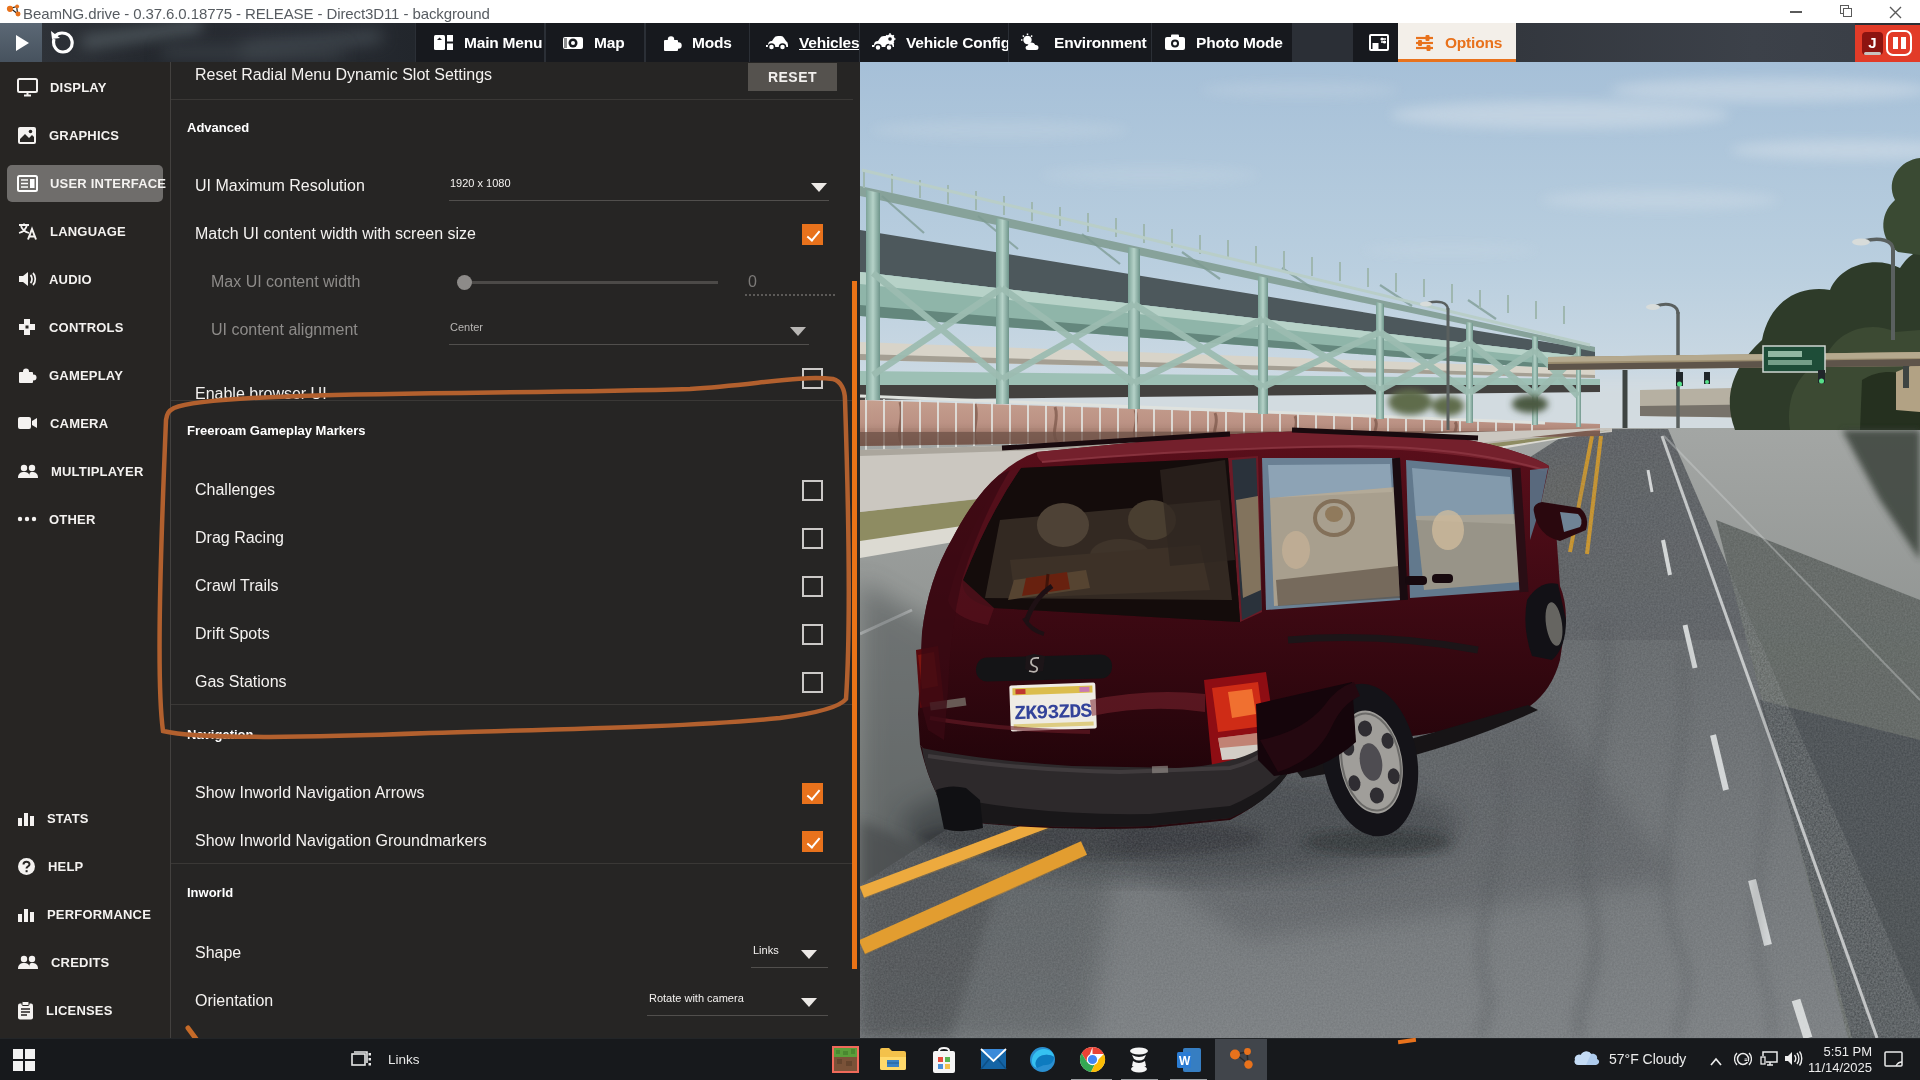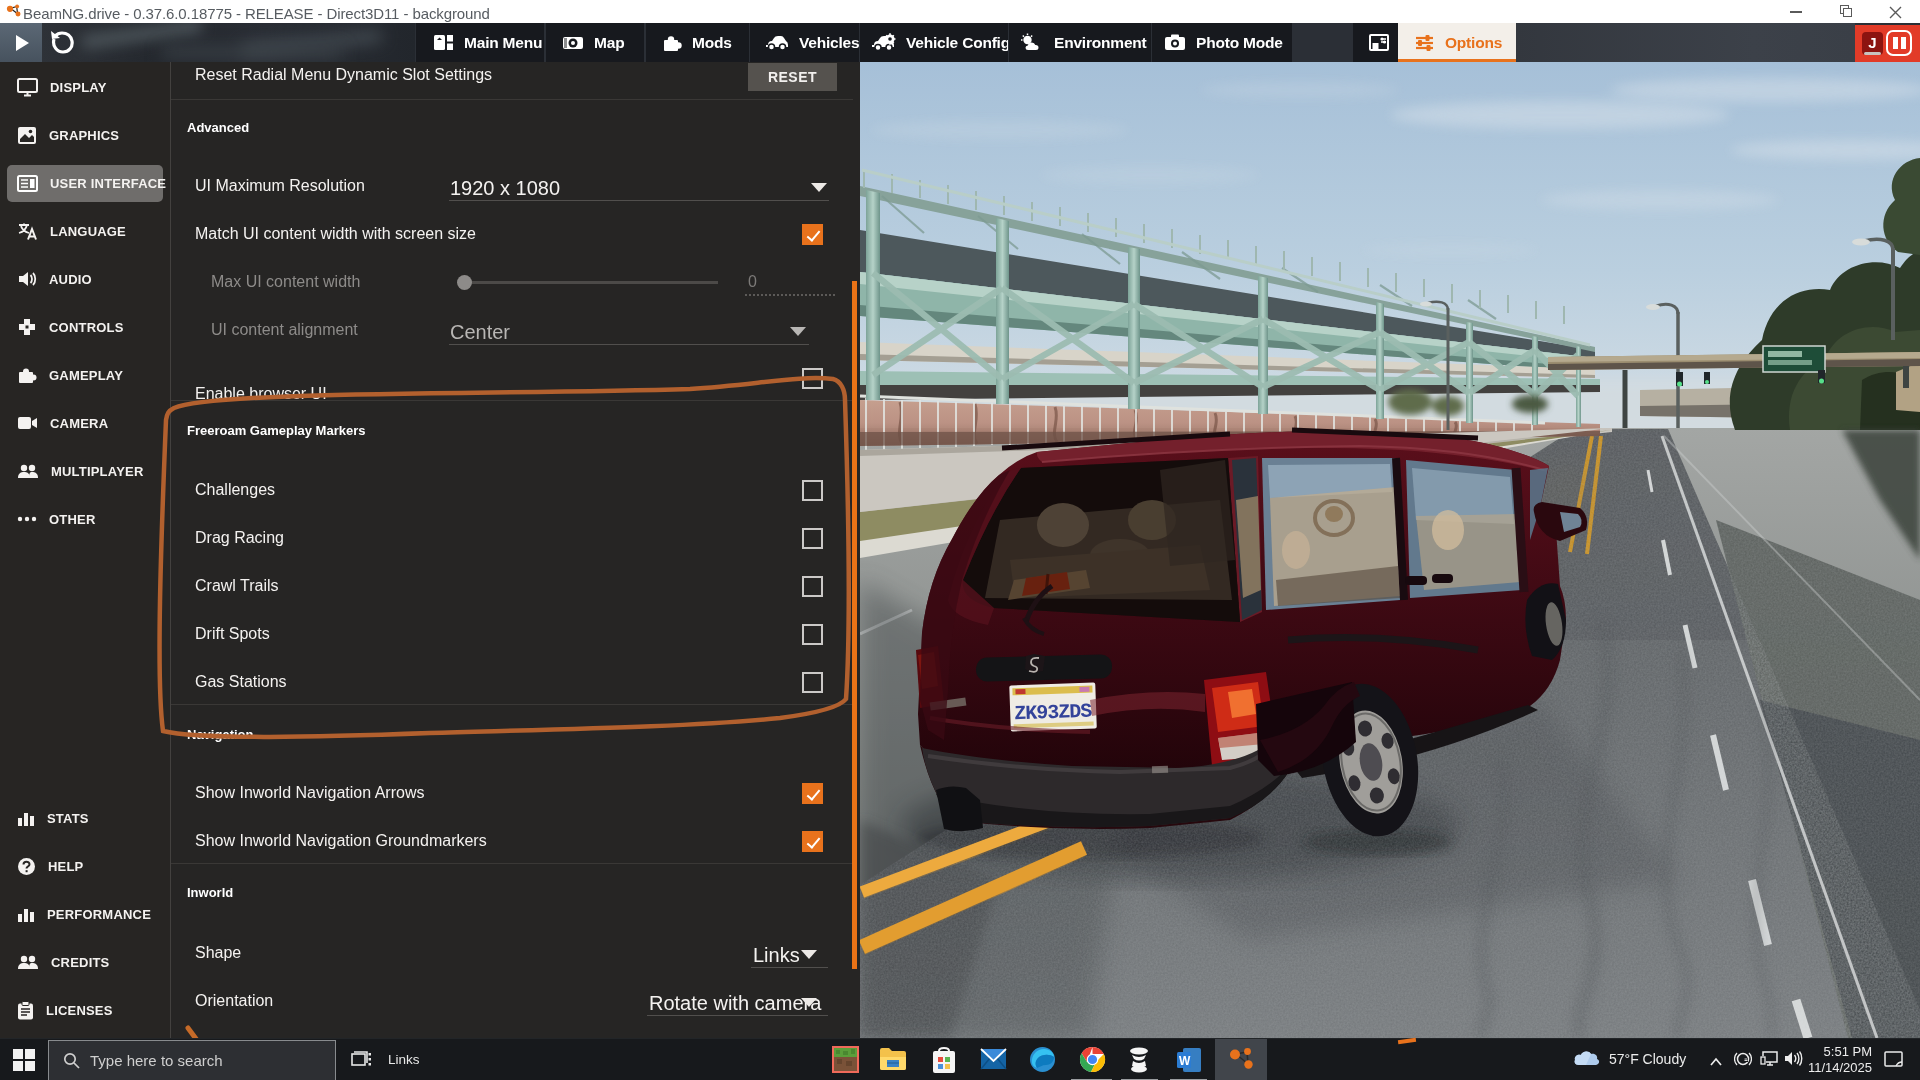--- a/index.html
+++ b/index.html
@@ -16,21 +16,21 @@
 #panelborder { left:170px; top:62px; width:1px; height:976px; background:#43413f; }
 .sideitem { position:absolute; left:0px; width:175px; height:40px; display:flex; align-items:center; color:#f4f2f0; font-size:13px; font-weight:700; letter-spacing:0.2px; white-space:nowrap; }
 .sideitem svg { margin-left:17px; margin-right:12px; flex:none; }
 .row-label { position:absolute; left:24px; color:#f4f2f0; font-size:16px; white-space:nowrap; }
 .row-label.dim { color:#8d8b89; left:40px; }
 .sechead { position:absolute; left:16px; color:#ffffff; font-size:13px; font-weight:700; }
 .divline { position:absolute; left:0px; width:682px; height:1px; background:#3a3836; }
 .cbox { position:absolute; left:631px; width:21px; height:21px; border:2.5px solid #cbc9c7; background:transparent; }
 .cbox.on { background:#e8721c; border-color:#e8721c; }
 .cbox.on:after { content:""; position:absolute; left:5.5px; top:1.5px; width:5px; height:11px; border:solid #fff; border-width:0 2.5px 2.5px 0; transform:rotate(40deg); }
-.ddval { position:absolute; color:#f4f2f0; font-size:20px; white-space:nowrap; }
+.ddval { position:absolute; color:#f4f2f0; font-size:11px; white-space:nowrap; }
 .ddline { position:absolute; height:1px; background:#514f4d; }
 .ddarrow { position:absolute; width:0; height:0; border-left:8.5px solid transparent; border-right:8.5px solid transparent; border-top:9.5px solid #ece9e6; }
 #taskbar { left:0; top:1038px; width:1920px; height:42px; background:#17191c; border-top:1px solid #222528; }
 #searchbox { left:48px; top:1039px; width:288px; height:41px; background:#2d2f33; border:1px solid #888b8e; color:#cfcfcf; font-size:15px; display:flex; align-items:center; }
 #clock { right:48px; top:5px; width:98px; color:#ececec; font-size:13px; text-align:right; line-height:16px; }
 </style>
 </head>
 <body>
 <div id="stage">
 
@@ -531,21 +531,21 @@
     <div class="tab" style="left:646px;width:103px;padding-left:15px;">
       <span class="ticon">
           <svg width="21" height="21" viewBox="0 0 21 21">
             <g fill="#fff">
               <rect x="3" y="8" width="14" height="11" rx="1"></rect>
               <circle cx="10" cy="7.5" r="3.2"></circle>
               <circle cx="17.5" cy="13.5" r="3.2"></circle>
             </g>
           </svg>
         </span>Mods</div>
-    <div class="tab" style="left:750px;width:109px;padding-left:15px;">
+    <div class="tab" style="left:750px;width:109px;padding-left:15px;text-decoration:underline;">
       <span class="ticon">
           <svg width="24" height="20" viewBox="0 0 24 20">
             <path d="M 3,12 Q 3,8 7,8 L 9,5 Q 10,3 13,3 L 16,3 Q 18,3 19,5 L 21,8 Q 23,9 23,12 L 23,14 L 1,14 L 1,12 Z" fill="#fff"></path>
             <circle cx="6.5" cy="14" r="3" fill="#fff" stroke="#17191e" stroke-width="1.5"></circle>
             <circle cx="17.5" cy="14" r="3" fill="#fff" stroke="#17191e" stroke-width="1.5"></circle>
           </svg>
         </span>Vehicles</div>
     <div class="tab" style="left:860px;width:148px;padding-left:11px;">
       <span class="ticon">
           <svg width="25" height="20" viewBox="0 0 25 20">
@@ -765,27 +765,20 @@
     <div class="abs" style="left:13px;top:10px;width:22px;height:22px;">
       <svg width="22" height="22" viewBox="0 0 22 22">
           <g fill="#f2f2f2">
             <rect x="0" y="0" width="10" height="10"></rect>
             <rect x="12" y="0" width="10" height="10"></rect>
             <rect x="0" y="12" width="10" height="10"></rect>
             <rect x="12" y="12" width="10" height="10"></rect>
           </g>
         </svg>
     </div>
-    <div class="abs" id="searchbox" style="left:48px;top:1px;">
-      <svg width="17" height="17" viewBox="0 0 17 17" style="margin:0 10px 0 14px;">
-          <circle cx="7" cy="7" r="5.2" fill="none" stroke="#cfcfcf" stroke-width="1.7"></circle>
-          <path d="M11,11 L16,16" stroke="#cfcfcf" stroke-width="1.7"></path>
-        </svg>
-      Type here to search
-    </div>
     <div class="abs" style="left:351px;top:11px;width:22px;height:20px;">
       <svg width="22" height="20" viewBox="0 0 22 20">
           <g stroke="#e8e8e8" stroke-width="1.6" fill="none">
             <rect x="1" y="4" width="13" height="11"></rect>
             <path d="M3,2 H16 V13"></path>
           </g>
           <g fill="#e8e8e8">
             <rect x="17.5" y="3" width="2.5" height="2.5"></rect>
             <rect x="17.5" y="8" width="2.5" height="2.5"></rect>
             <rect x="17.5" y="13" width="2.5" height="2.5"></rect>

